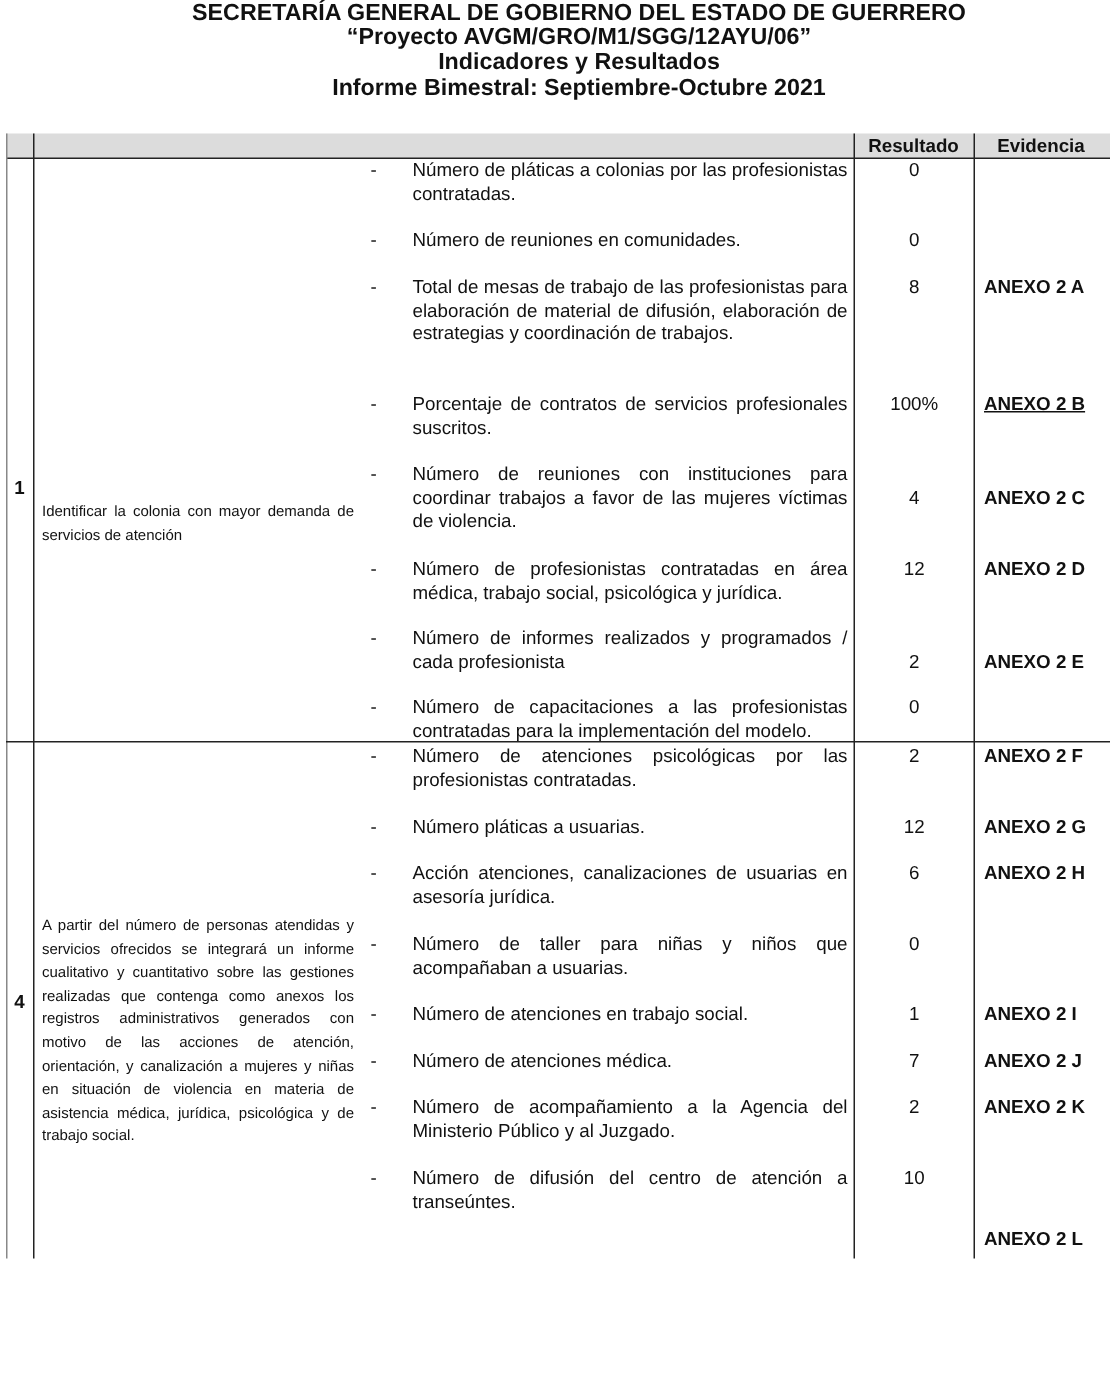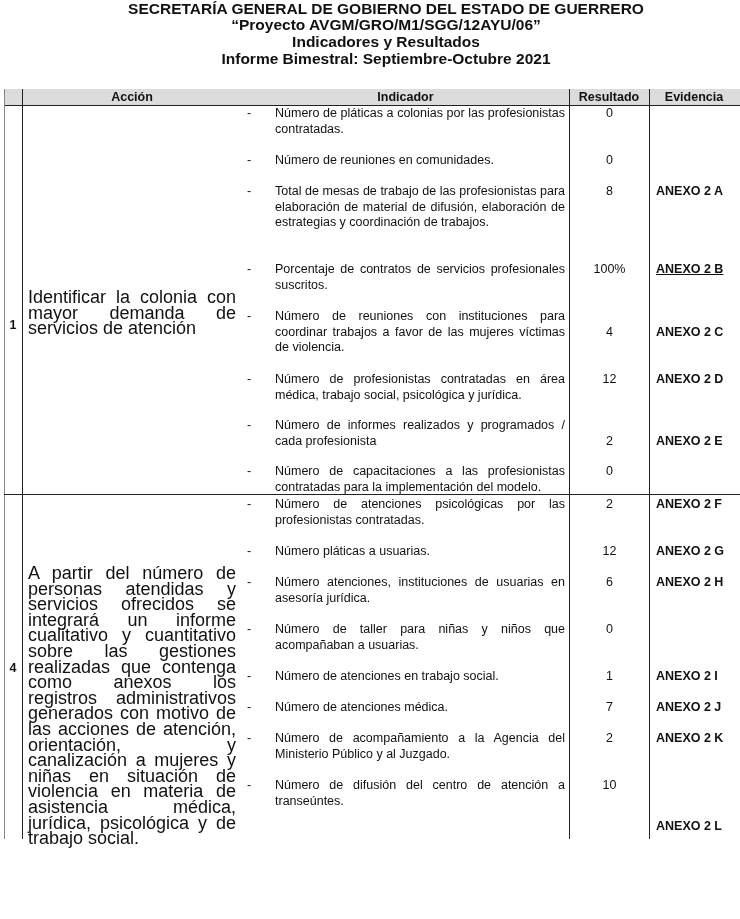--- a/index.html
+++ b/index.html
@@ -12,42 +12,40 @@
   
   .hdr { position: absolute; top: 89px; left: 4px; width: 736px; height: 16px;
          background: #dcdcdc; border-bottom: 1.5px solid #222; font-weight: bold; font-size: 12.5px; }
   .hdr span { position: absolute; top: 1px; text-align: center; }
   .vline { position: absolute; width: 0; border-left: 1px solid #222; }
   .vline.thin { border-left: 1px solid #888; }
   .hline { position: absolute; height: 0; border-top: 1.6px solid #222; }
 
   .num { position: absolute; left: 4px; width: 18px; text-align: center;
          font-weight: bold; font-size: 12.5px; }
-  .accion { position: absolute; left: 28px; width: 208px; font-size: 18px; line-height: 15.6px;
-            text-align: justify; }
+  .accion { position: absolute; left: 28px; width: 208px; font-size: 10px; line-height: 15.6px;
+            text-align: justify; margin-top: 44px; }
   .ind { position: absolute; left: 247px; width: 318px; font-size: 12.5px; line-height: 15.6px; }
   .ind .dash { position: absolute; left: 0; top: 0; width: 12px; }
   .ind .txt { display: block; margin-left: 28px; text-align: justify; text-align-last: left; }
   .res { position: absolute; left: 570px; width: 79px; text-align: center; font-size: 12.5px; }
   .evi { position: absolute; left: 656px; font-weight: bold; font-size: 12.5px; white-space: nowrap; }
 </style>
 </head>
 <body>
 
 <div class="title-block">
   <div style="position:absolute;top:1px;left:0;width:740px;">SECRETARÍA GENERAL DE GOBIERNO DEL ESTADO DE GUERRERO</div>
   <div style="position:absolute;top:17px;left:0;width:740px;">“Proyecto AVGM/GRO/M1/SGG/12AYU/06”</div>
   <div style="position:absolute;top:34px;left:0;width:740px;">Indicadores y Resultados</div>
   <div style="position:absolute;top:51px;left:0;width:740px;">Informe Bimestral: Septiembre-Octubre 2021</div>
 </div>
 
 <div class="hdr">
   <span style="left:18px;width:0;"></span>
-  <span style="left:18px;width:220px;">Acción</span>
-  <span style="left:238px;width:327px;">Indicador</span>
   <span style="left:565px;width:80px;">Resultado</span>
   <span style="left:645px;width:90px;">Evidencia</span>
 </div>
 
 <div class="vline thin" style="left:4px;top:89px;height:750px;"></div>
 <div class="vline" style="left:22px;top:89px;height:750px;"></div>
 <div class="vline" style="left:569px;top:89px;height:750px;"></div>
 <div class="vline" style="left:649px;top:89px;height:750px;"></div>
 <div class="hline" style="left:4px;top:494px;width:736px;"></div>
 
@@ -122,21 +120,21 @@
 
 <div class="ind" style="top:544px;">
     <span class="dash">-</span>
     <span class="txt">Número pláticas a usuarias.</span>
   </div>
 <div class="res" style="top:544px;">12</div>
 <div class="evi" style="top:544px;">ANEXO 2 G</div>
 
 <div class="ind" style="top:575px;">
     <span class="dash">-</span>
-    <span class="txt">Número atenciones, instituciones de usuarias en asesoría jurídica.</span>
+    <span class="txt">Acción atenciones, canalizaciones de usuarias en asesoría jurídica.</span>
   </div>
 <div class="res" style="top:575px;">6</div>
 <div class="evi" style="top:575px;">ANEXO 2 H</div>
 
 <div class="ind" style="top:622px;">
     <span class="dash">-</span>
     <span class="txt">Número de taller para niñas y niños que acompañaban a usuarias.</span>
   </div>
 <div class="res" style="top:622px;">0</div>
 <div class="evi" style="top:622px;"></div>

